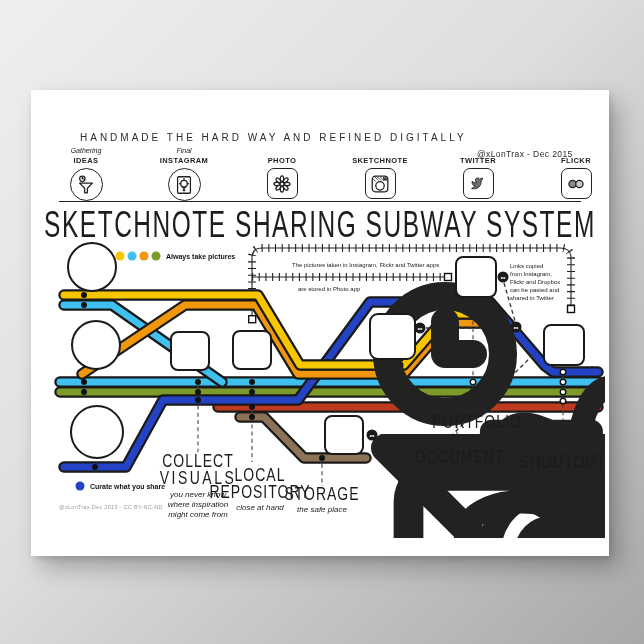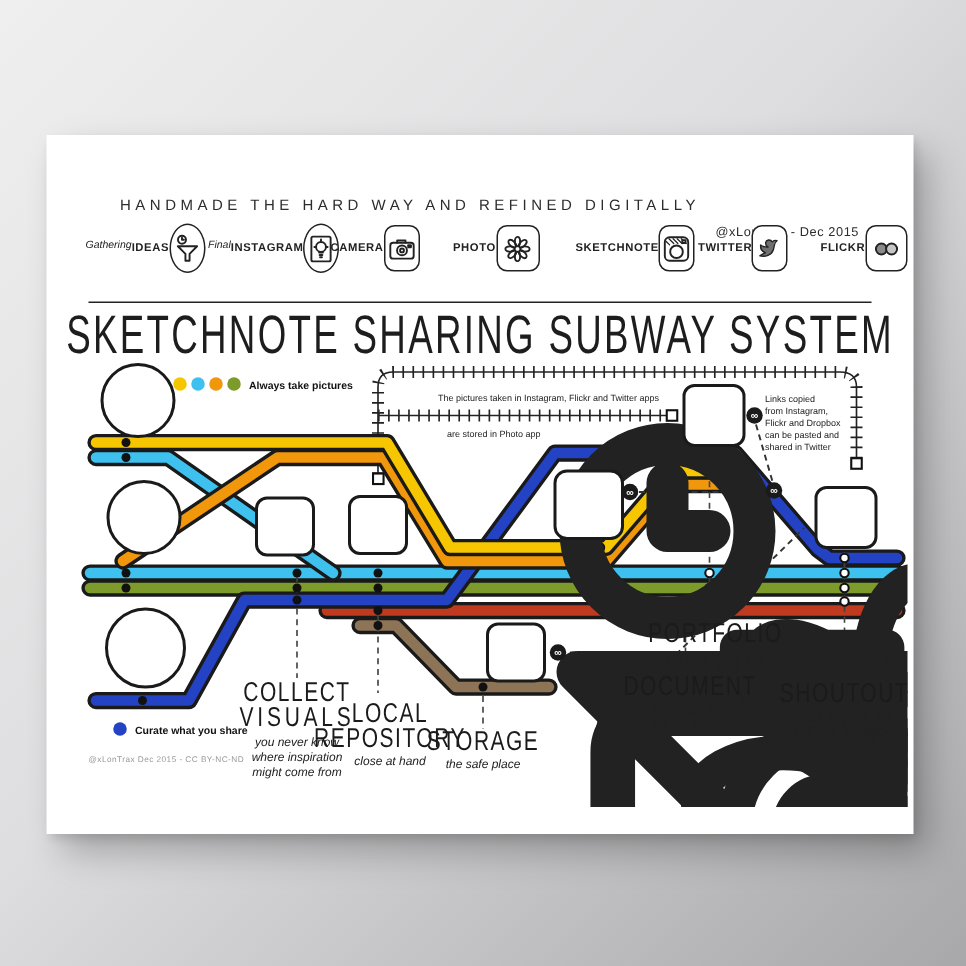--- a/index.html
+++ b/index.html
@@ -4,21 +4,21 @@
 <style>
   html,body{margin:0;padding:0}
   body{width:644px;height:644px;position:relative;overflow:hidden;
        background:linear-gradient(135deg,#efefef 0%,#dedee0 45%,#a8a8aa 100%);
        font-family:"Liberation Sans",sans-serif;color:#222}
   .poster{position:absolute;left:31px;top:90px;width:578px;height:466px;background:#fff;
           box-shadow:10px 12px 22px rgba(0,0,0,.25),2px 3px 6px rgba(0,0,0,.12)}
   .hdr{position:absolute;left:49px;top:42px;font-size:10px;letter-spacing:3px;color:#2c2c2c;white-space:nowrap}
   .credit{position:absolute;left:446px;top:59px;font-size:8.5px;color:#2c2c2c;letter-spacing:.4px;white-space:nowrap}
   .icons-row{position:absolute;left:26px;top:57px;width:548px;display:flex;justify-content:space-between}
-  .pi{width:58px;display:flex;flex-direction:row;align-items:center}
+  .pi{width:58px;display:flex;flex-direction:column;align-items:center}
   .pi .lt{font-size:7px;height:9px;color:#222;font-style:italic}
   .pi .lb{font-size:7.5px;font-weight:bold;letter-spacing:.4px;color:#222;height:10px;white-space:nowrap}
   .pi .box{margin-top:2px;width:29px;height:29px;border:1.7px solid #222;border-radius:7px;
            display:flex;align-items:center;justify-content:center;background:#fff}
   .pi .round{border-radius:50%;width:31px;height:31px}
   .rule{position:absolute;left:28px;top:111px;width:522px;border-top:1.7px solid #222}
   .title{position:absolute;left:0;top:114px;width:578px;text-align:center;font-size:24px;
          letter-spacing:1.5px;color:#1d1d1d;transform:scale(1.02,1.5);transform-origin:50% 0;white-space:nowrap}
   .mapsvg{position:absolute;left:9px;top:148px}
   .smallprint{position:absolute;left:28px;top:414px;font-size:5.5px;color:#9a9a9a;letter-spacing:.3px}
@@ -134,29 +134,20 @@
       <div class="lt">Final</div>
       <div class="lb">INSTAGRAM</div>
       <div class="box round">
           <svg width="22" height="22" viewBox="0 0 24 24">
             <use href="#ic-bulbframe"></use>
           </svg>
         </div>
     </div>
     <div class="pi">
       <div class="lt"></div>
-      <div class="lb">CAMERA</div>
-      <div class="box">
-          <svg width="22" height="22" viewBox="0 0 24 24">
-            <use href="#ic-camera"></use>
-          </svg>
-        </div>
-    </div>
-    <div class="pi">
-      <div class="lt"></div>
       <div class="lb">PHOTO</div>
       <div class="box">
           <svg width="22" height="22" viewBox="0 0 24 24">
             <use href="#ic-photo"></use>
           </svg>
         </div>
     </div>
     <div class="pi">
       <div class="lt"></div>
       <div class="lb">SKETCHNOTE</div>

